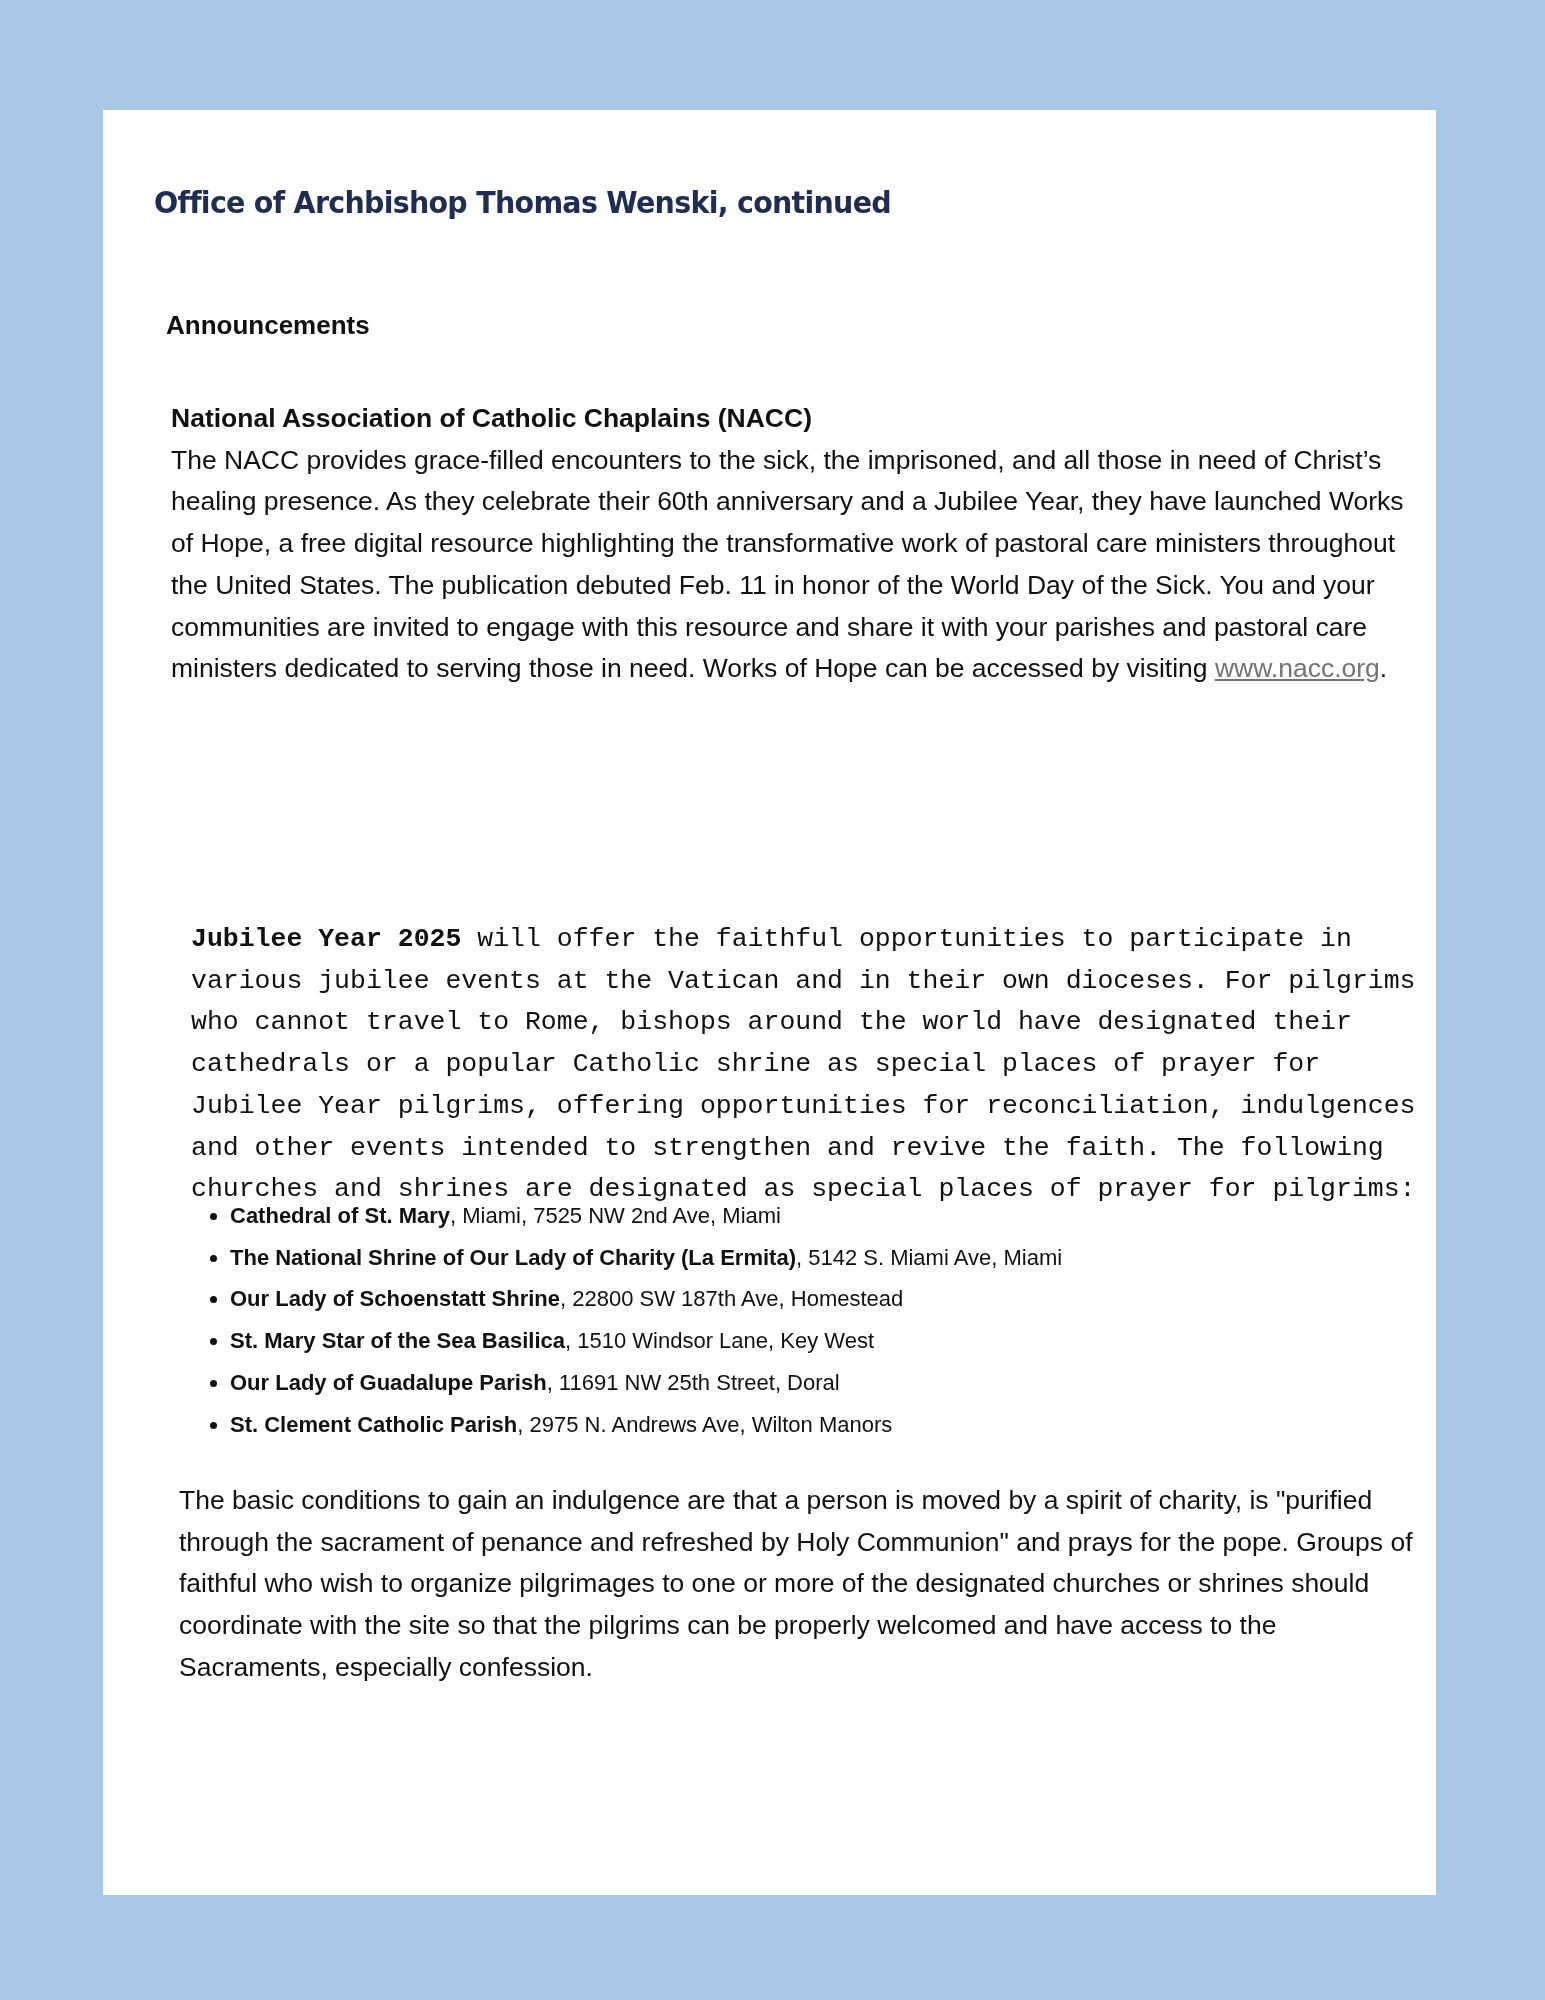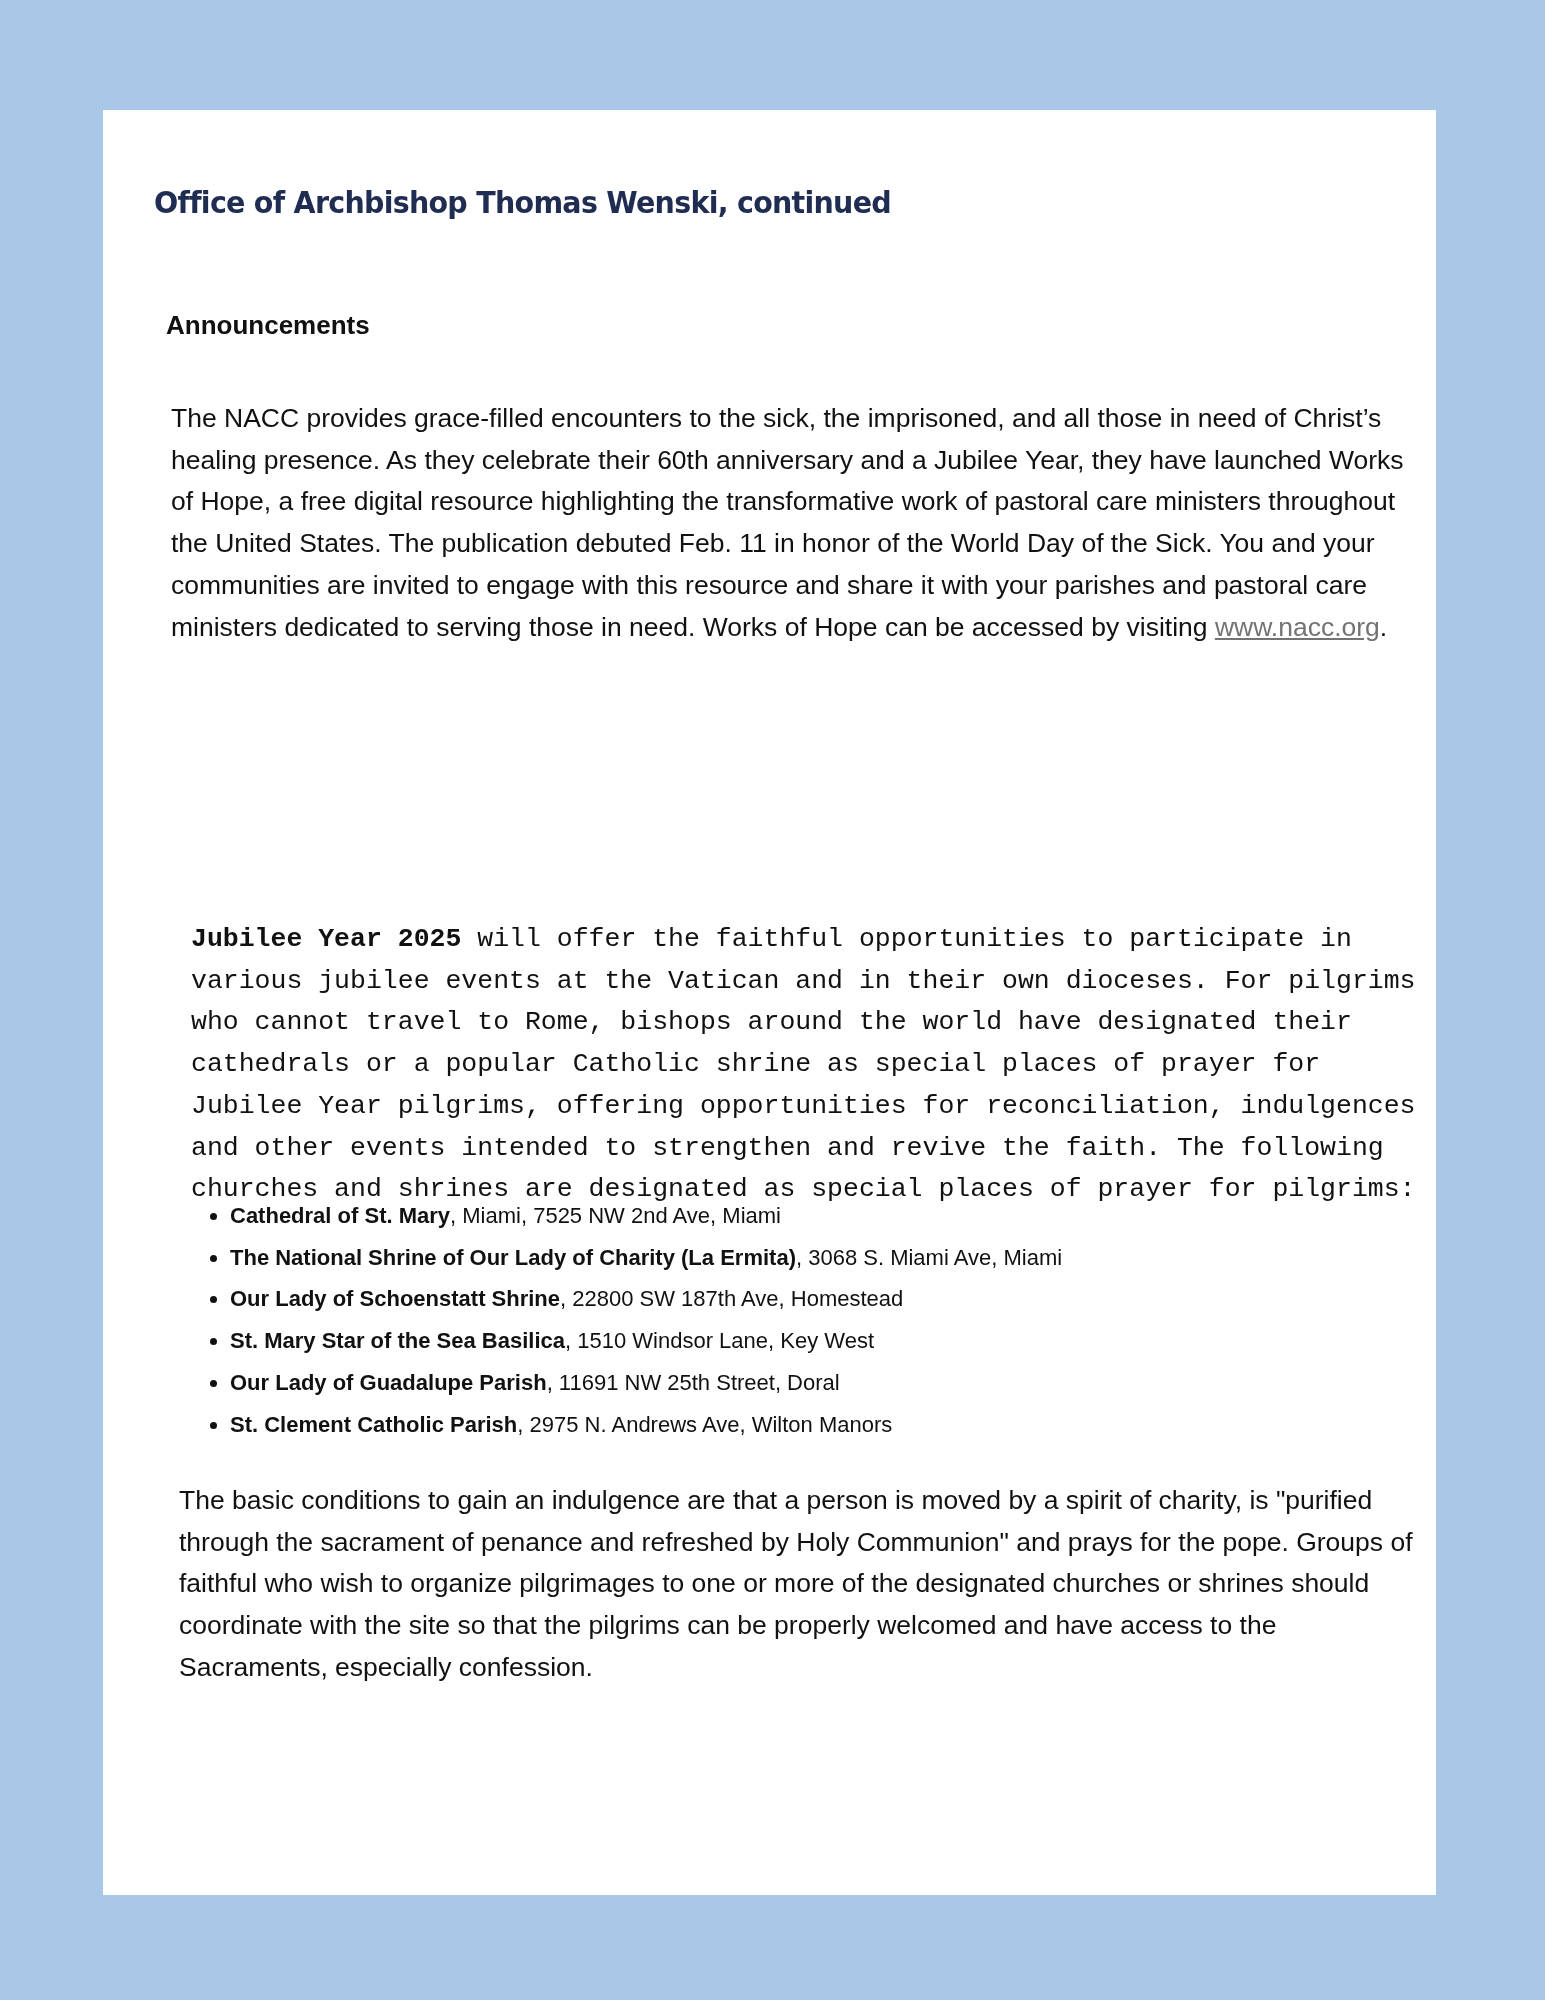--- a/index.html
+++ b/index.html
@@ -20,30 +20,31 @@
   p{margin:0;}
 </style>
 </head>
 <body>
 
 <div class="page">
   <div class="title">Office of Archbishop Thomas Wenski, continued</div>
   <div class="section-heading">Announcements</div>
 
   <div class="block nacc">
+    <p class="bold">National Association of Catholic Chaplains (NACC)</p>
     <p><span>The NACC provides grace-filled encounters to the sick, the imprisoned, and all those in need of Christ’s healing presence. As they celebrate their 60th anniversary and a Jubilee Year, they have launched Works of Hope, a free digital resource highlighting the transformative work of pastoral care ministers throughout the United States. The publication debuted Feb. 11 in honor of the World Day of the Sick. You and your communities are invited to engage with this resource and share it with your parishes and pastoral care ministers dedicated to serving those in need. Works of Hope can be accessed by visiting </span><a href="www.nacc.org">www.nacc.org</a><span>.</span></p>
   </div>
 
   <div class="block jubilee">
     <p><span class="bold">Jubilee Year 2025</span><span> will offer the faithful opportunities to participate in various jubilee events at the Vatican and in their own dioceses. For pilgrims who cannot travel to Rome, bishops around the world have designated their cathedrals or a popular Catholic shrine as special places of prayer for Jubilee Year pilgrims, offering opportunities for reconciliation, indulgences and other events intended to strengthen and revive the faith. The following churches and shrines are designated as special places of prayer for pilgrims:</span></p>
   </div>
 
   <ul>
     <li><span class="bold">Cathedral of St. Mary</span><span>, Miami, 7525 NW 2nd Ave, Miami</span></li>
-    <li><span class="bold">The National Shrine of Our Lady of Charity (La Ermita)</span><span>, 3068 S. Miami Ave, Miami</span></li>
+    <li><span class="bold">The National Shrine of Our Lady of Charity (La Ermita)</span><span>, 5142 S. Miami Ave, Miami</span></li>
     <li><span class="bold">Our Lady of Schoenstatt Shrine</span><span>, 22800 SW 187th Ave, Homestead</span></li>
     <li><span class="bold">St. Mary Star of the Sea Basilica</span><span>, 1510 Windsor Lane, Key West</span></li>
     <li><span class="bold">Our Lady of Guadalupe Parish</span><span>, 11691 NW 25th Street, Doral</span></li>
     <li><span class="bold">St. Clement Catholic Parish</span><span>, 2975 N. Andrews Ave, Wilton Manors</span></li>
   </ul>
 
   <div class="block closing">The basic conditions to gain an indulgence are that a person is moved by a spirit of charity, is "purified through the sacrament of penance and refreshed by Holy Communion" and prays for the pope. Groups of faithful who wish to organize pilgrimages to one or more of the designated churches or shrines should coordinate with the site so that the pilgrims can be properly welcomed and have access to the Sacraments, especially confession.</div>
 </div>
 
 </body></html>

